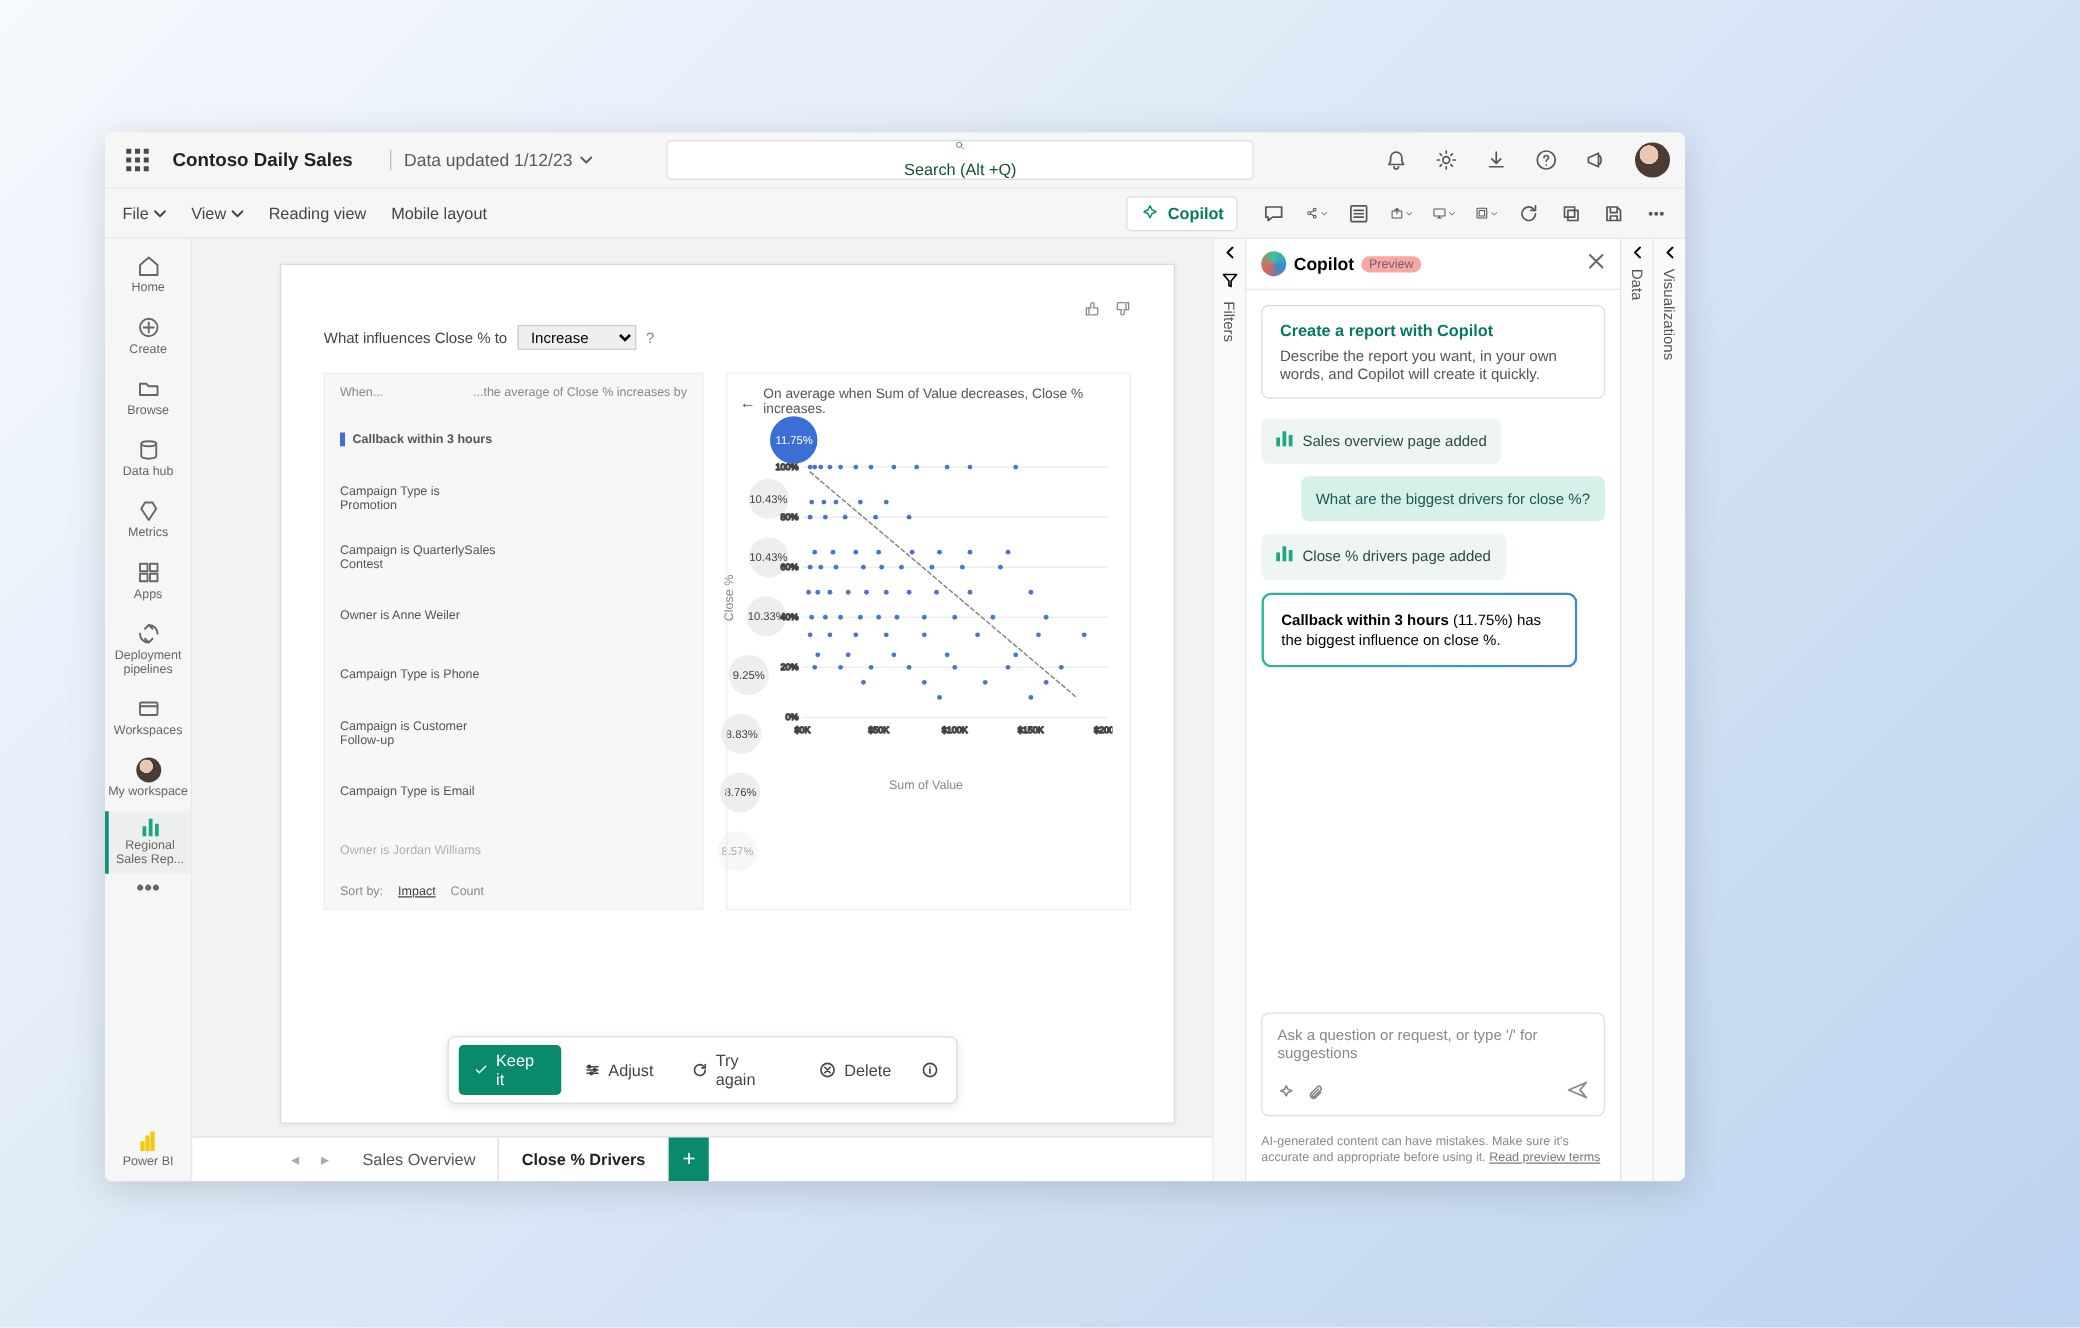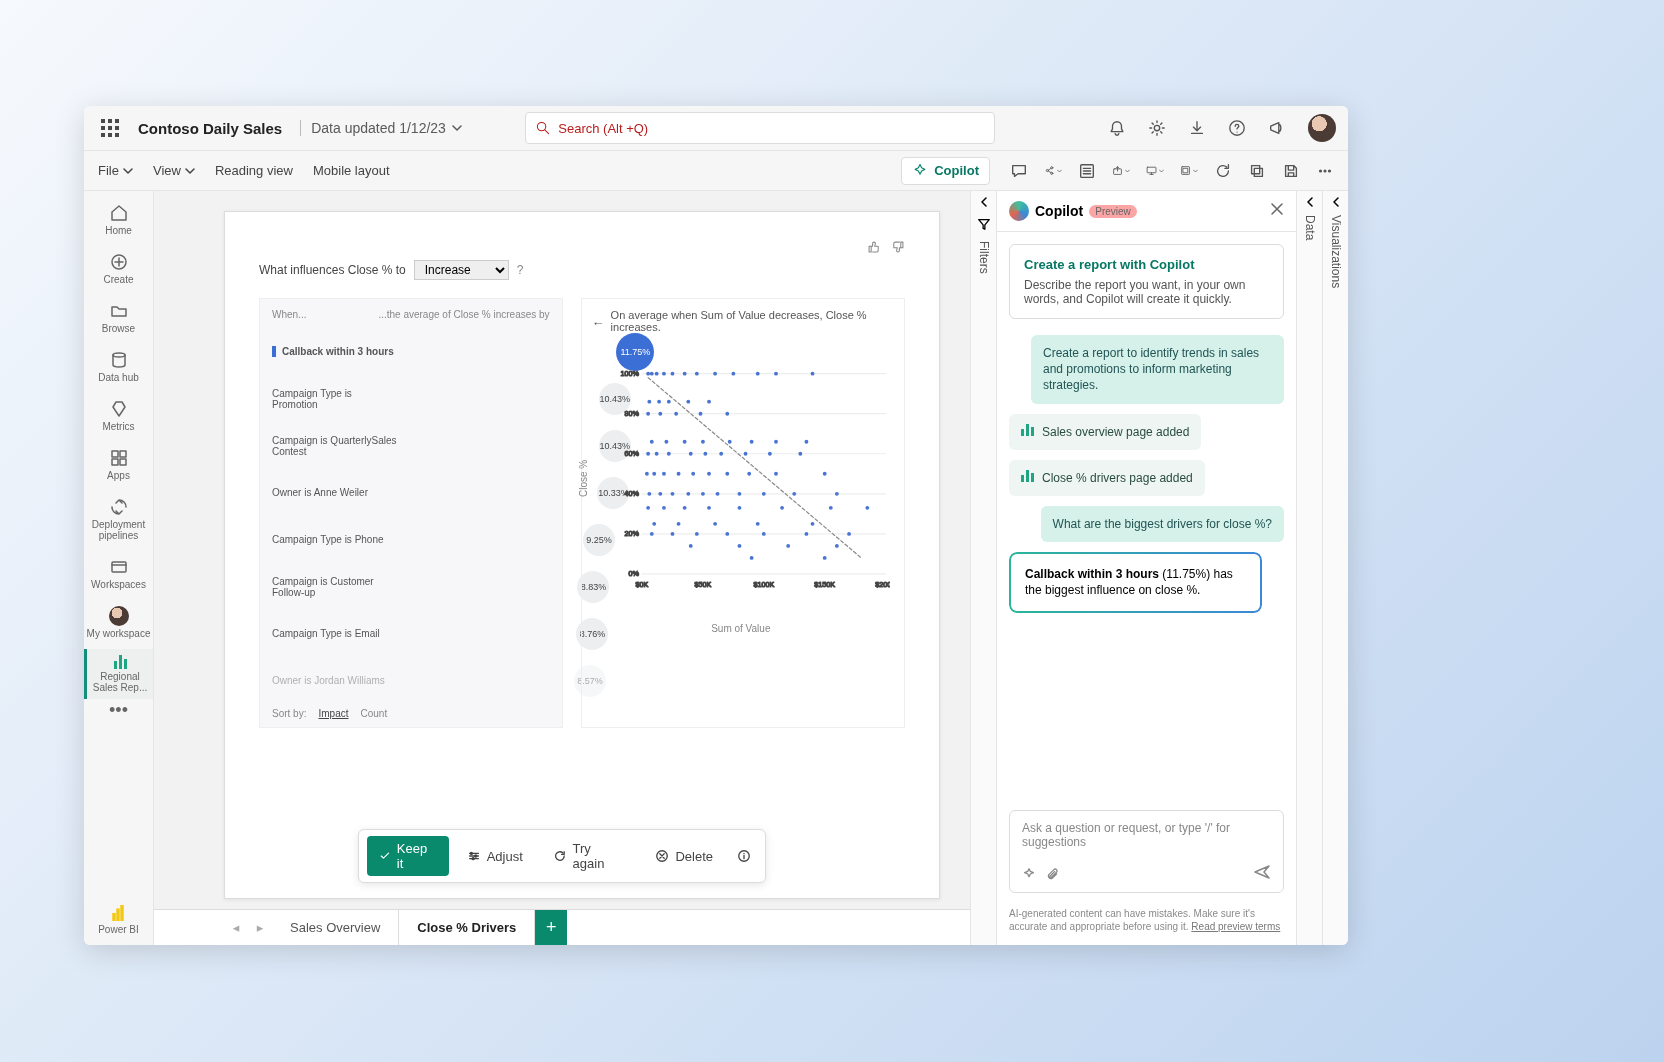--- a/index.html
+++ b/index.html
@@ -17,22 +17,22 @@
   --circle:#eceef0;
 }
 *{box-sizing:border-box;font-family:"Segoe UI",Arial,sans-serif;}
 body{margin:0;background:linear-gradient(135deg,#f6f9fd,#bcd3ef);width:1664px;height:1062px;position:relative;}
 .window{position:absolute;left:84px;top:106px;width:1264px;height:839px;background:var(--bg-app);border-radius:6px;box-shadow:0 6px 30px rgba(0,0,0,.15);display:flex;flex-direction:column;overflow:hidden;}
 
 .topbar{height:45px;display:flex;align-items:center;padding:0 12px;gap:14px;background:var(--bg-app);border-bottom:1px solid var(--border);}
 .waffle{width:28px;height:28px;display:grid;grid-template-columns:repeat(3,4px);grid-template-rows:repeat(3,4px);gap:3px;justify-content:center;align-content:center;}
 .waffle span{background:#4a4a4a;}
 .title{font-size:15px;color:#222;font-weight:600;}
-.subtitle{font-size:14px;color:#5a5a5a;border-left:1px solid #bbb;padding-left:10px;margin-left:4px;display:flex;align-items:center;gap:6px;}
-.search{margin-left:auto;margin-right:auto;width:470px;height:32px;background:var(--bg-white);border:1px solid var(--border2);border-radius:4px;display:flex;align-items:center;padding:0 10px;gap:8px;color:#b91c1c;font-size:13px;}
+.subtitle{font-size:14px;color:#5a5a5a;border-left:1px solid #bbb;padding-left:10px;margin-left:16px;display:flex;align-items:center;gap:6px;}
+.search{margin-left:auto;margin-right:auto;width:470px;height:32px;background:var(--bg-white);border:1px solid var(--border2);border-radius:4px;display:flex;align-items:center;padding:0 10px;gap:8px;color:#14532d;font-size:13px;flex-direction:column;}
 .top-icons{display:flex;align-items:center;gap:22px;margin-left:auto;color:#555;}
 .top-icons svg,.top-icons .ic{width:18px;height:18px;}
 .avatar{width:28px;height:28px;border-radius:50%;background:radial-gradient(circle at 40% 35%,#e8c8b0 30%,#4a3b34 31%);}
 
 .ribbon{height:40px;display:flex;align-items:center;padding:0 14px;gap:20px;background:var(--bg-app);border-bottom:1px solid var(--border);font-size:13px;color:#444;}
 .ribbon .menu{display:flex;align-items:center;gap:4px;cursor:pointer;}
 .ribbon .spacer{flex:1;}
 .copilot-btn{display:flex;align-items:center;gap:6px;background:#fff;border:1px solid var(--border2);border-radius:4px;padding:5px 10px;color:var(--teal);font-weight:600;}
 .ribbon-icons{display:flex;align-items:center;gap:16px;color:#555;}
 .ribbon-icons .ic{width:18px;height:18px;display:flex;align-items:center;justify-content:center;}
@@ -607,38 +607,37 @@
           <svg viewBox="0 0 14 14" width="14" height="14">
               <path d="M2 2l10 10M12 2L2 12"></path>
             </svg>
         </div>
       </div>
       <div class="cop-card">
         <div class="h">Create a report with Copilot</div>
         <div>Describe the report you want, in your own words, and Copilot will create it quickly.</div>
       </div>
       <div class="cop-body">
-        <div class="msg user">Create a report to identify trends in sales and promotions to inform marketing strategies.</div>
         <div class="msg assist">
           <div class="bar-ic">
               <span style="height:7px"></span>
               <span style="height:12px"></span>
               <span style="height:9px"></span>
             </div>
           <span>Sales overview page added</span>
         </div>
+        <div class="msg user">What are the biggest drivers for close %?</div>
         <div class="msg assist">
           <div class="bar-ic">
               <span style="height:7px"></span>
               <span style="height:12px"></span>
               <span style="height:9px"></span>
             </div>
           <span>Close % drivers page added</span>
         </div>
-        <div class="msg user">What are the biggest drivers for close %?</div>
         <div class="msg highlight">
           <b>Callback within 3 hours</b><span> (11.75%) has the biggest influence on close %.</span>
         </div>
       </div>
       <div class="cop-input">
         <div>Ask a question or request, or type '/' for suggestions</div>
         <div class="row2">
           <svg viewBox="0 0 16 16" width="14" height="14">
               <path d="M8 2l1.5 3L13 6.5 9.5 8 8 11 6.5 8 3 6.5 6.5 5z"></path>
             </svg>

